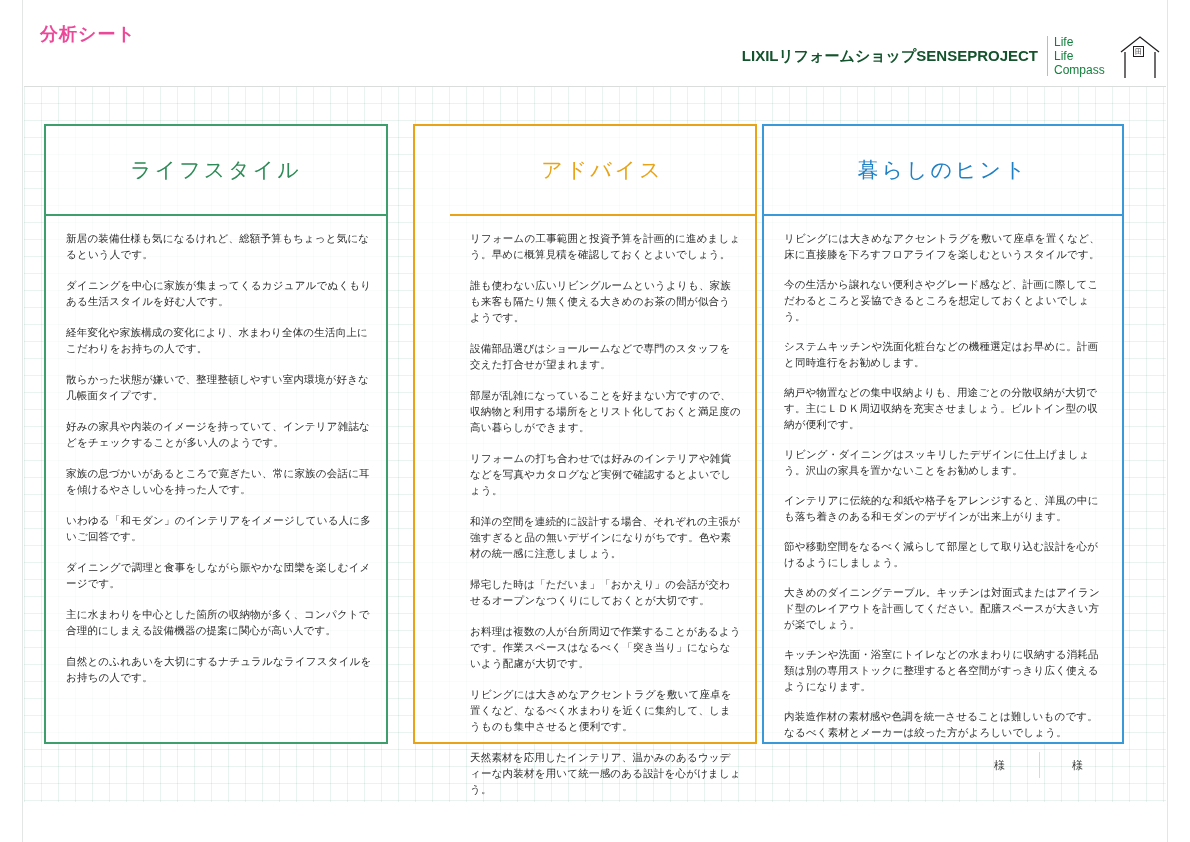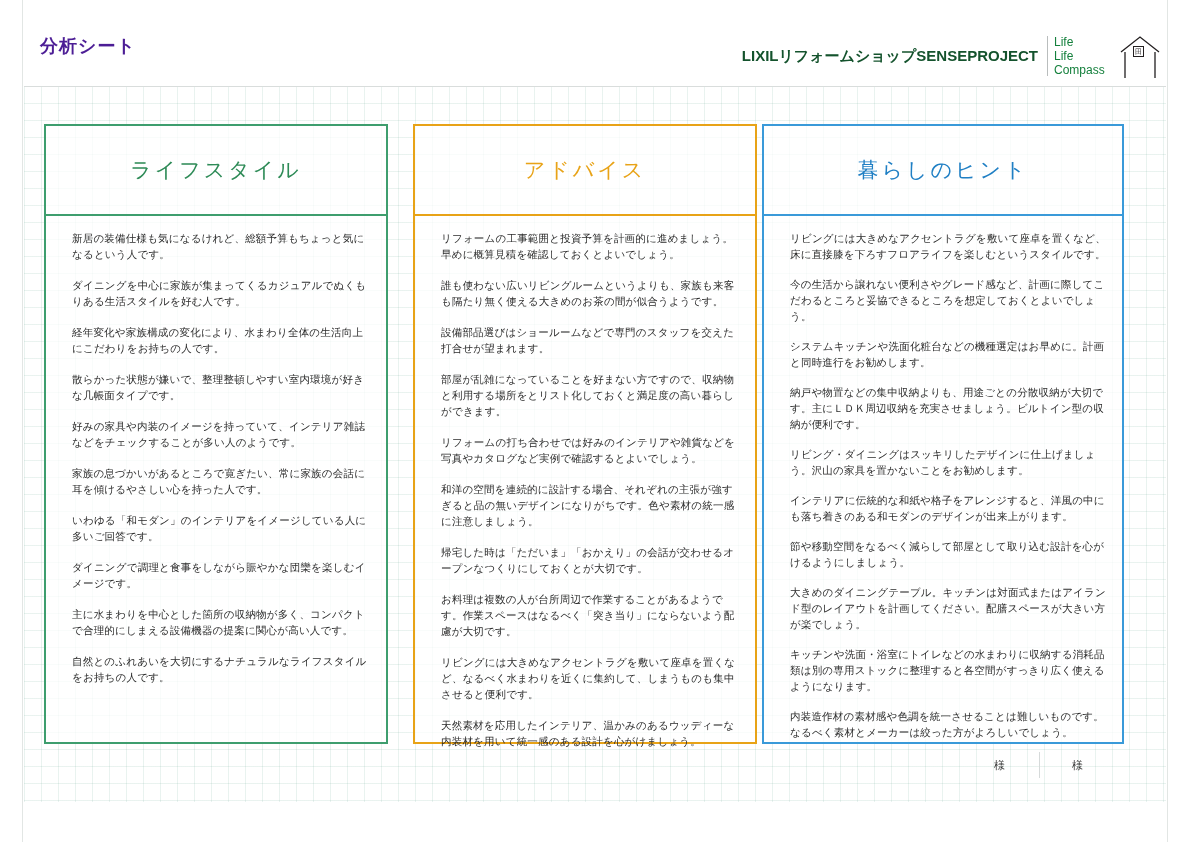--- a/index.html
+++ b/index.html
@@ -35,22 +35,22 @@
     background: #e2e6e4;
   }
 
   
   .header {
     position: absolute;
     left: 24px; top: 22px;
     width: 1142px; height: 62px;
   }
   .sheet-title {
-    position: absolute; left: 16px; top: 12px;
-    font-size: 18px; font-weight: bold; color: #4c1d95;
+    position: absolute; left: 16px; top: 0;
+    font-size: 18px; font-weight: bold; color: #ec4899;
     letter-spacing: 1px;
   }
   .brand-line {
     position: absolute; right: 128px; top: 25px;
     font-size: 15px; color: #14532d; font-weight: bold;
     letter-spacing: 0px;
     white-space: nowrap;
   }
   .brand-sep {
     position: absolute; right: 118px; top: 14px;
@@ -86,21 +86,21 @@
   
   .col {
     position: absolute;
     top: 124px;
     width: 344px;
     height: 620px;
     background: rgba(255,255,255,0.72);
     border: 2px solid #cccccc;
   }
   .col-lifestyle { left: 44px; border-color: #3e9e6e; }
-  .col-advice    { left: 413px; border-color: #e8a317; }
+  .col-advice    { left: 413px; border-color: #e8a317; padding-left: 35px; }
   .col-hint      { left: 762px; border-color: #3a9ad9; width: 362px; }
 
   .col-head {
     height: 90px;
     border-bottom: 2px solid #cccccc;
     display: flex; align-items: center; justify-content: center;
   }
   .col-lifestyle .col-head { border-bottom-color: #3e9e6e; }
   .col-advice .col-head    { border-bottom-color: #e8a317; }
   .col-hint .col-head      { border-bottom-color: #3a9ad9; }
@@ -112,21 +112,21 @@
   .col-advice .col-title    { color: #e8a317; }
   .col-hint .col-title      { color: #1f7fc4; }
 
   .col-body {
     padding: 14px 14px 10px 14px;
   }
   .para {
     font-size: 10.5px;
     line-height: 16px;
     color: #2b2b2b;
-    margin: 0 0 15px 12px;
+    margin: 0 0 15px 6px;
     text-align: left;
     letter-spacing: 0.2px;
   }
   .col-hint .para { margin-bottom: 14px; }
 
   
   .footer {
     position: absolute;
     left: 762px; top: 752px;
     width: 362px; height: 40px;

